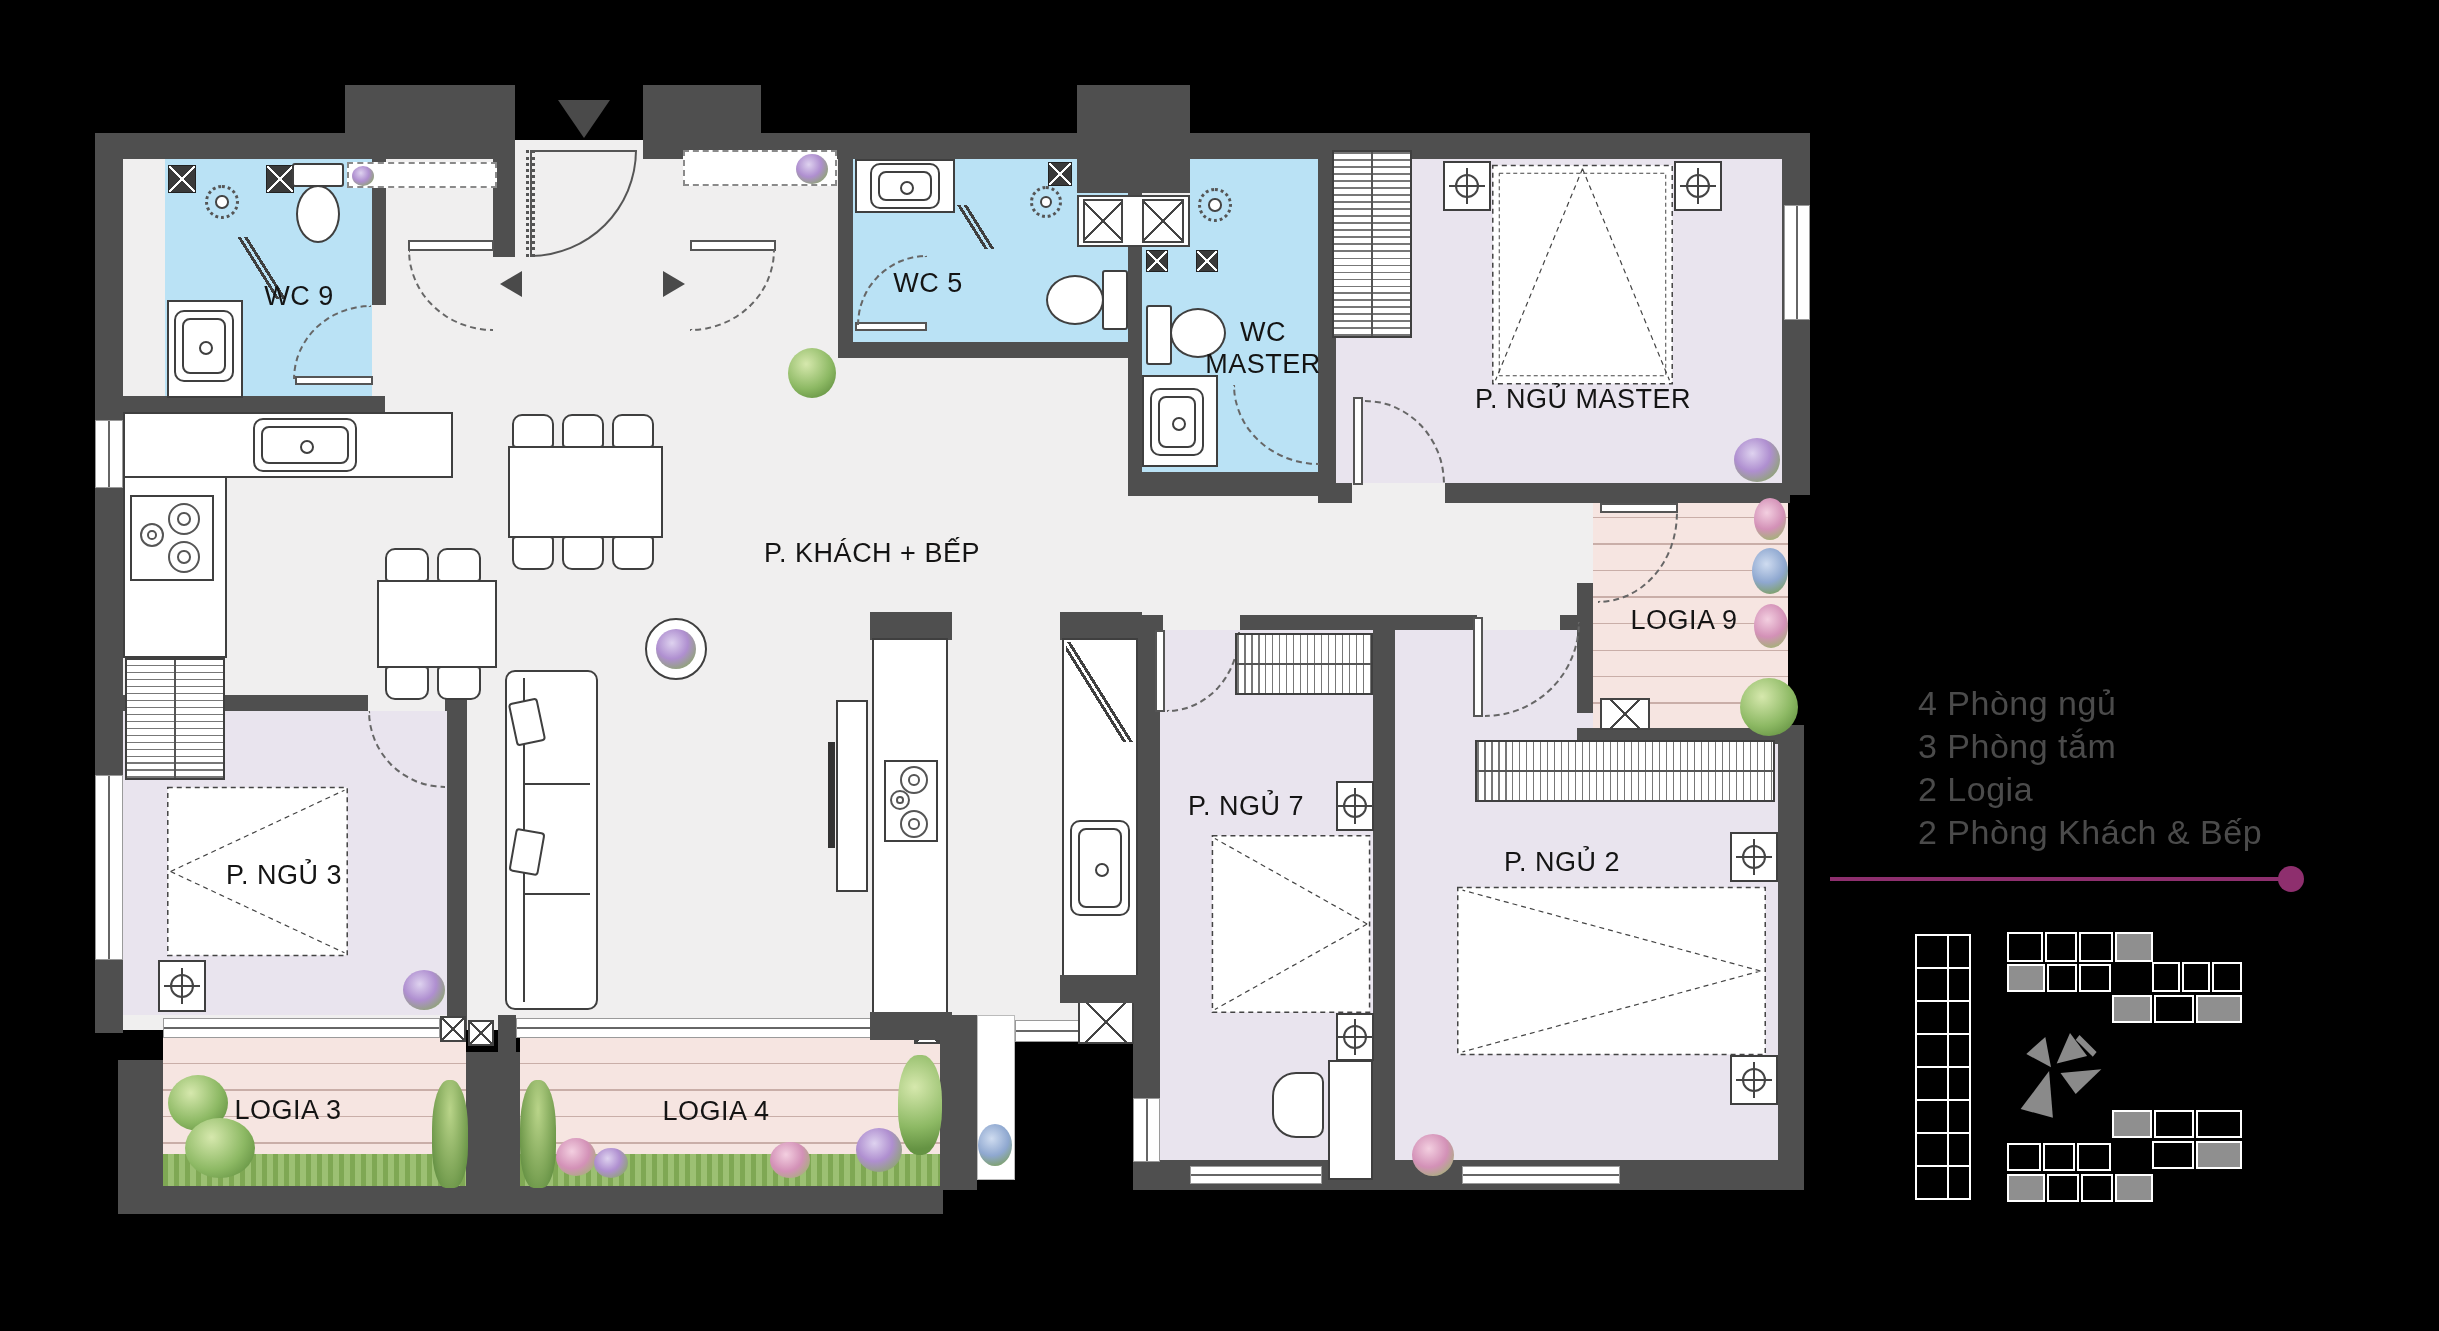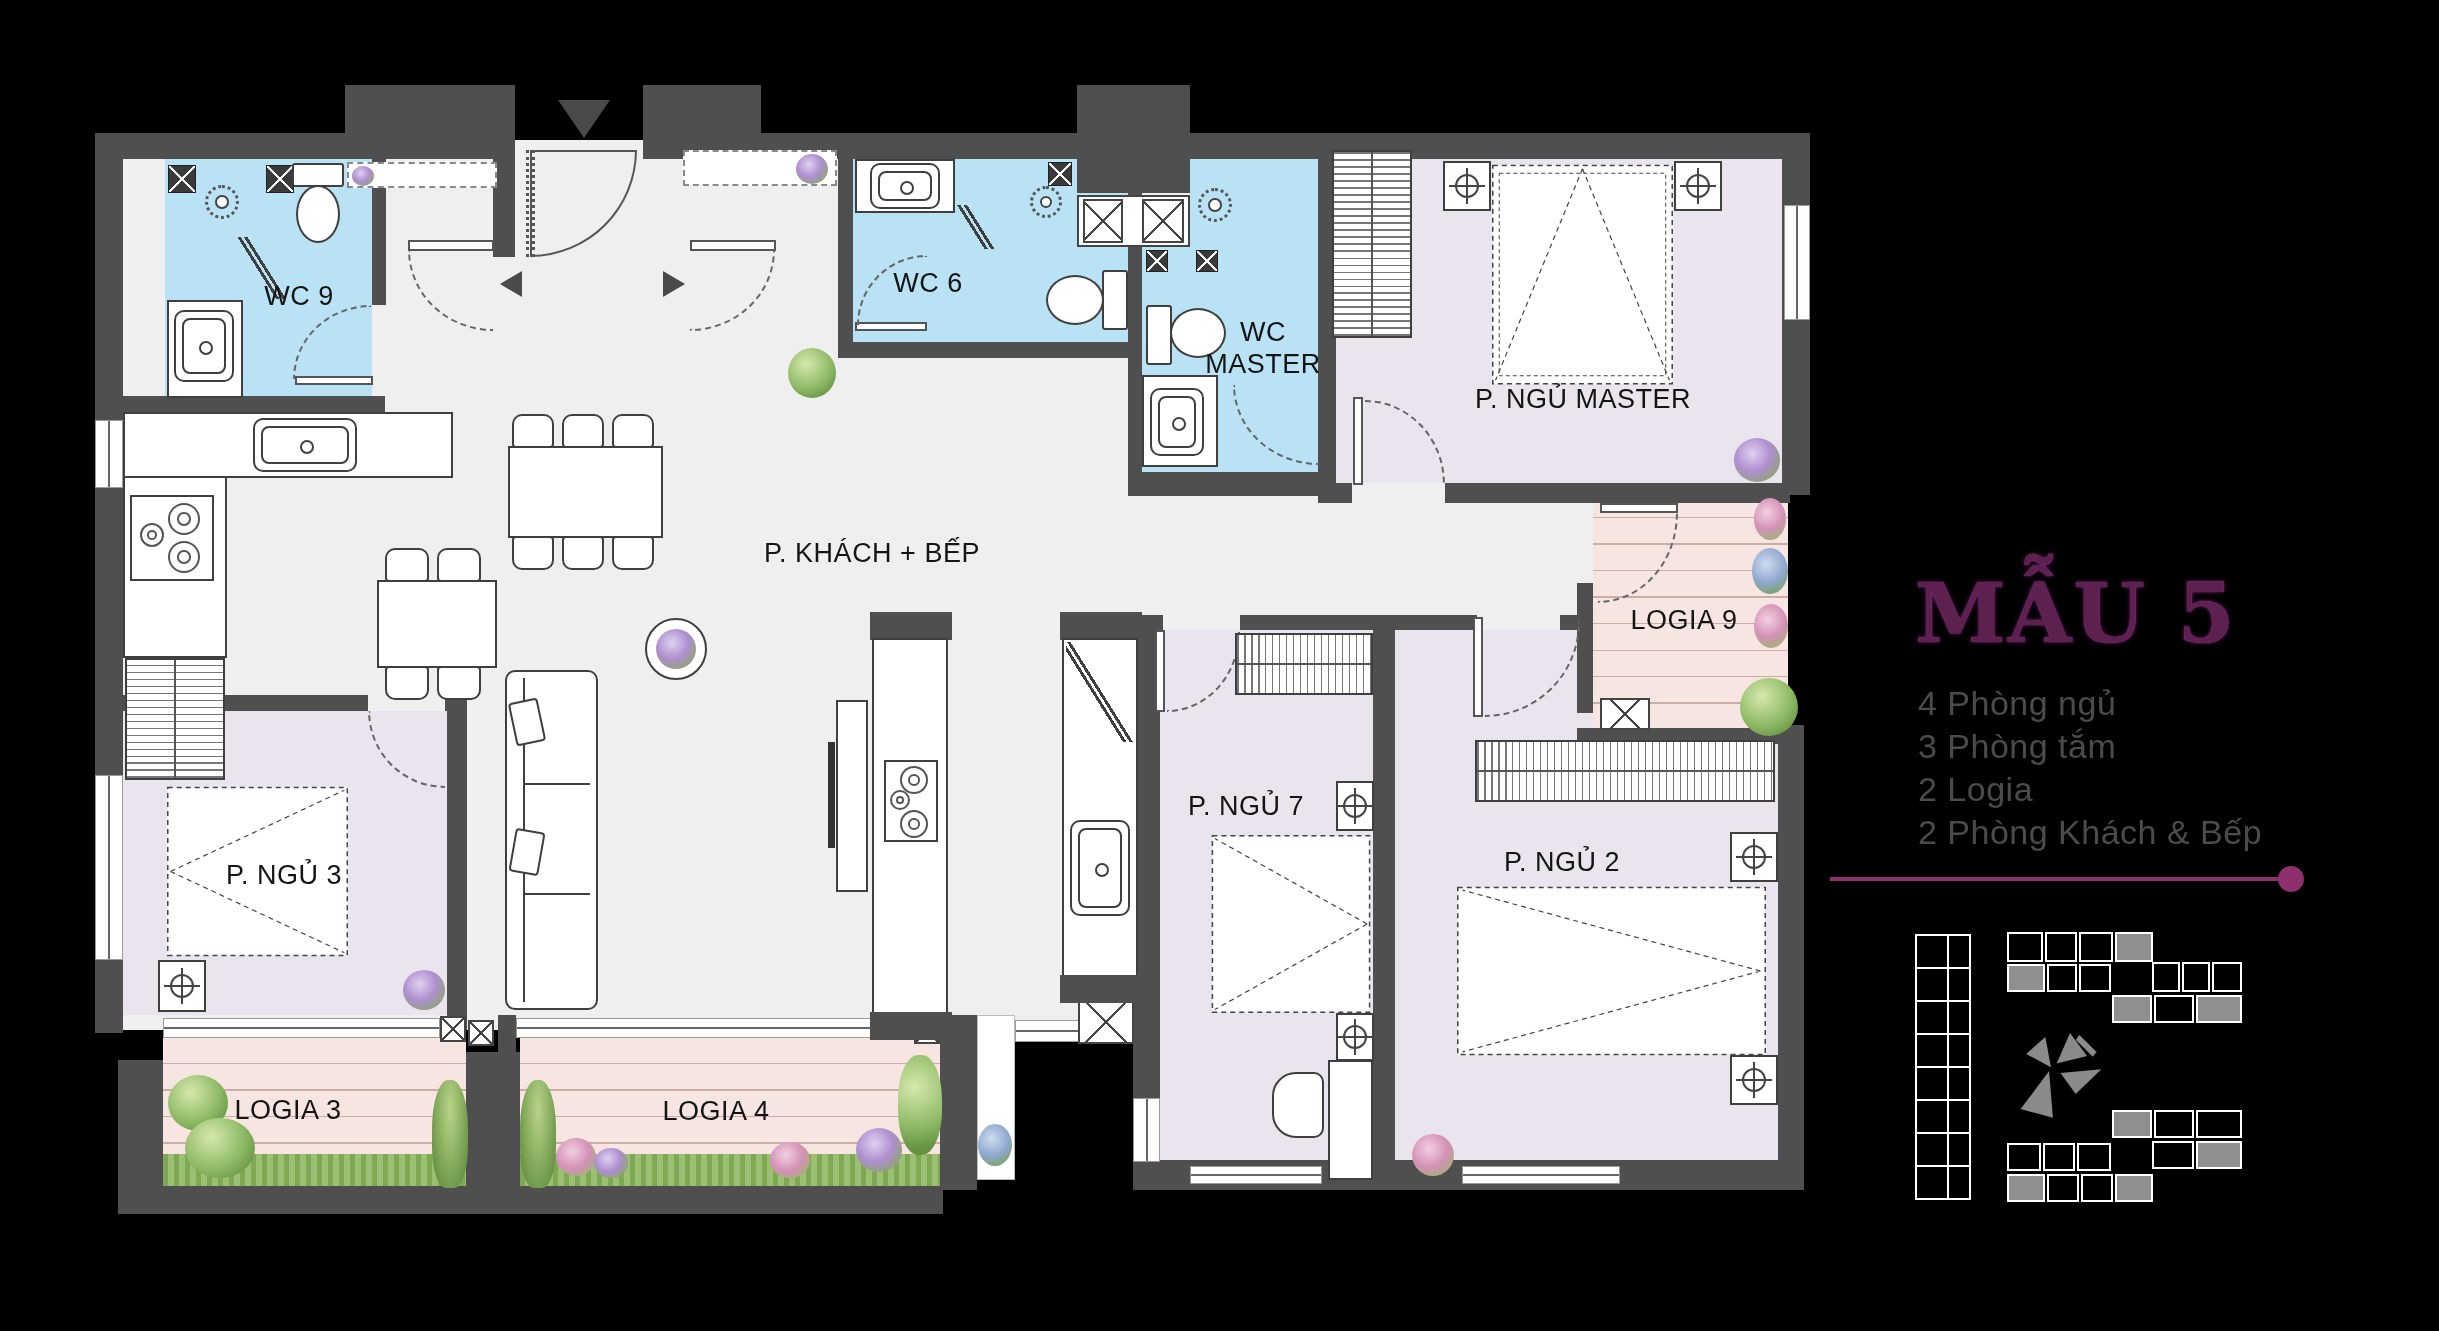--- a/index.html
+++ b/index.html
@@ -321,34 +321,33 @@
     <div class="a bush" style="left:185px;top:1118px;width:70px;height:60px"></div>
     <div class="a tall" style="left:432px;top:1080px;width:36px;height:108px"></div>
     <div class="a tall" style="left:520px;top:1080px;width:36px;height:108px"></div>
     <div class="a fpink" style="left:556px;top:1138px;width:40px;height:38px"></div>
     <div class="a fpurp" style="left:594px;top:1148px;width:34px;height:30px"></div>
     <div class="a fpink" style="left:770px;top:1142px;width:40px;height:36px"></div>
     <div class="a fpurp" style="left:856px;top:1128px;width:46px;height:44px"></div>
     <div class="a bush" style="left:898px;top:1055px;width:44px;height:100px;border-radius:45%"></div>
 
     <div class="a rlabel" style="left:299px;top:296px">WC 9</div>
-    <div class="a rlabel" style="left:928px;top:283px">WC 6</div>
+    <div class="a rlabel" style="left:928px;top:283px">WC 5</div>
     <div class="a rlabel wrap" style="left:1263px;top:348px">WC MASTER</div>
     <div class="a rlabel" style="left:1583px;top:399px">P. NGỦ MASTER</div>
     <div class="a rlabel" style="left:872px;top:553px">P. KHÁCH + BẾP</div>
     <div class="a rlabel" style="left:1246px;top:806px">P. NGỦ 7</div>
     <div class="a rlabel" style="left:1562px;top:862px">P. NGỦ 2</div>
     <div class="a rlabel" style="left:284px;top:875px">P. NGỦ 3</div>
     <div class="a rlabel" style="left:716px;top:1111px">LOGIA 4</div>
     <div class="a rlabel" style="left:1684px;top:620px">LOGIA 9</div>
     <div class="a rlabel" style="left:288px;top:1110px">LOGIA 3</div>
   </div>
 
   <div class="a" style="left:1830px;top:560px;width:600px;height:760px">
-    <div class="a panel-title" style="left:85px;top:12px">MẪU 5</div>
     <div class="a" style="left:88px;top:122px">
       <div class="feat">4 Phòng ngủ</div>
       <div class="feat">3 Phòng tắm</div>
       <div class="feat">2 Logia</div>
       <div class="feat">2 Phòng Khách &amp; Bếp</div>
     </div>
     <div class="a sep" style="left:0;top:317px;width:452px;height:4px"></div>
     <div class="a dot" style="left:448px;top:306px;width:26px;height:26px"></div>
 
     <div class="a" style="left:83px;top:368px;width:340px;height:285px">

